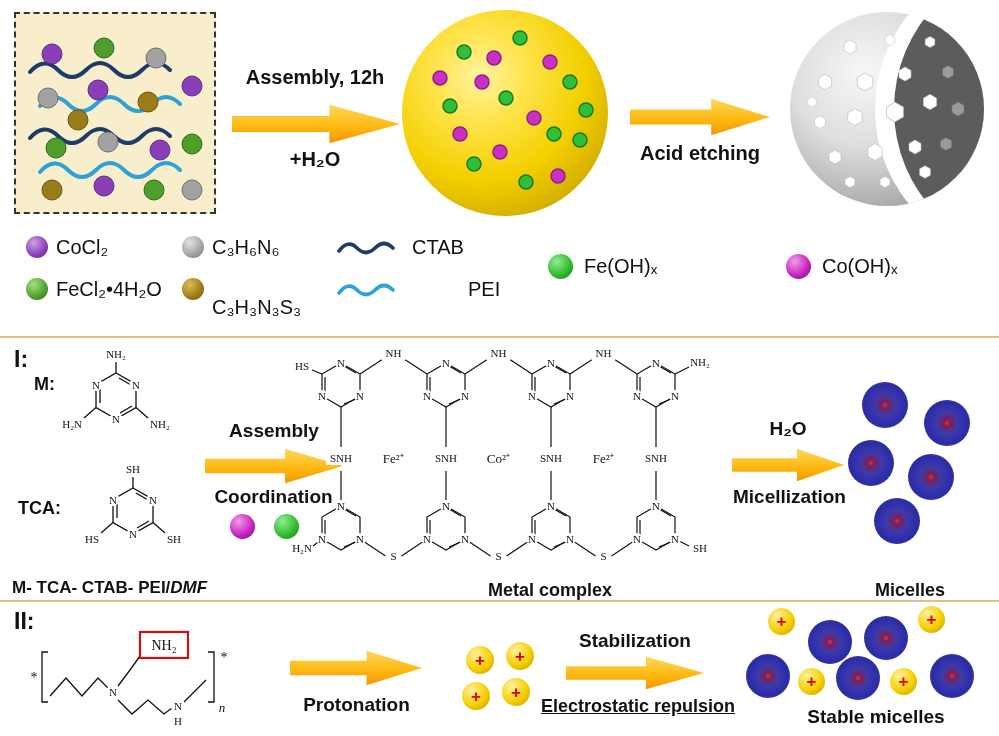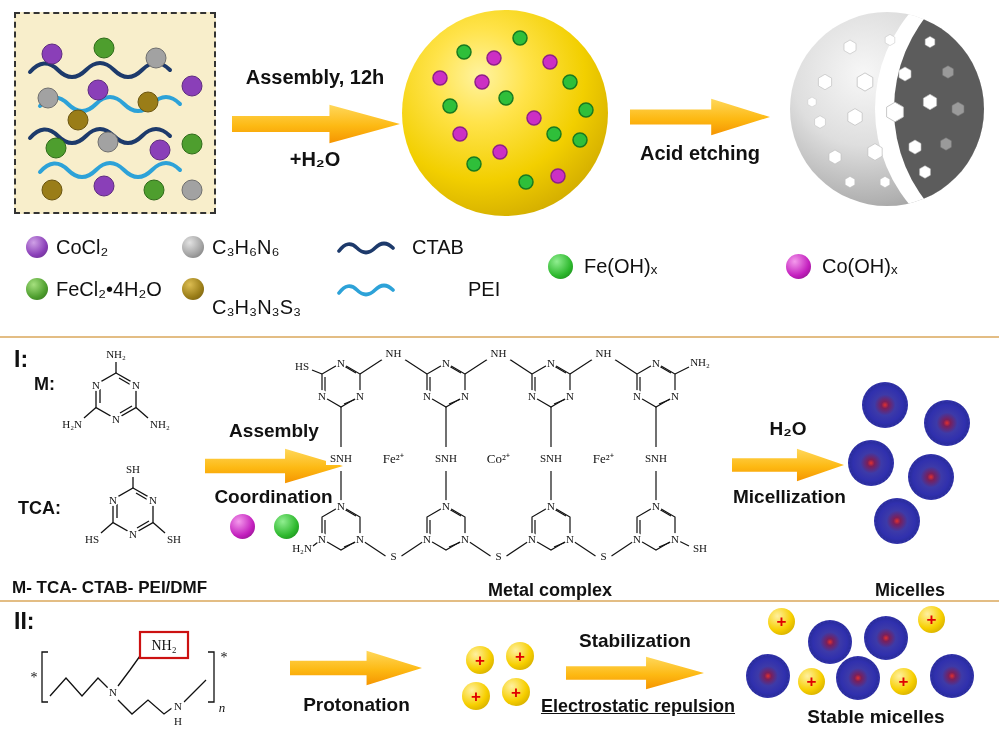--- a/index.html
+++ b/index.html
@@ -238,21 +238,21 @@
     <circle cx="58" cy="79" r="6.5" fill="#fff"></circle>
     <text class="chem mid" x="78" y="48.5">N</text>
     <text class="chem mid" x="38" y="48.5">N</text>
     <text class="chem mid" x="58" y="83">N</text>
     <text class="chem mid" x="58" y="18">SH</text>
     <text class="chem" x="92" y="88">SH</text>
     <text class="chem" text-anchor="end" x="24" y="88">HS</text>
   </svg>
 
   <div class="abs" style="left:12px; top:578px; font-weight:bold; font-size:17px; color:#111;">
-    <span>M- TCA- CTAB- PEI/</span><span style="">DMF</span>
+    <span>M- TCA- CTAB- PEI/</span><span style="font-style:italic;">DMF</span>
   </div>
 
   <div class="abs lbl lbl19" style="left:205px; top:420px; width:138px;">Assembly</div>
   <div class="abs block-arrow" style="left:205px; top:448px; width:138px; height:36px;"></div>
   <div class="abs lbl lbl19" style="left:196px; top:486px; width:155px;">Coordination</div>
   <div class="abs leg-sphere big c-cooh" style="left:230px; top:514px;"></div>
   <div class="abs leg-sphere big c-feoh" style="left:274px; top:514px;"></div>
 
   <svg class="abs" style="left:286px; top:340px;" width="432" height="240" viewBox="0 0 432 240">
     <defs>

